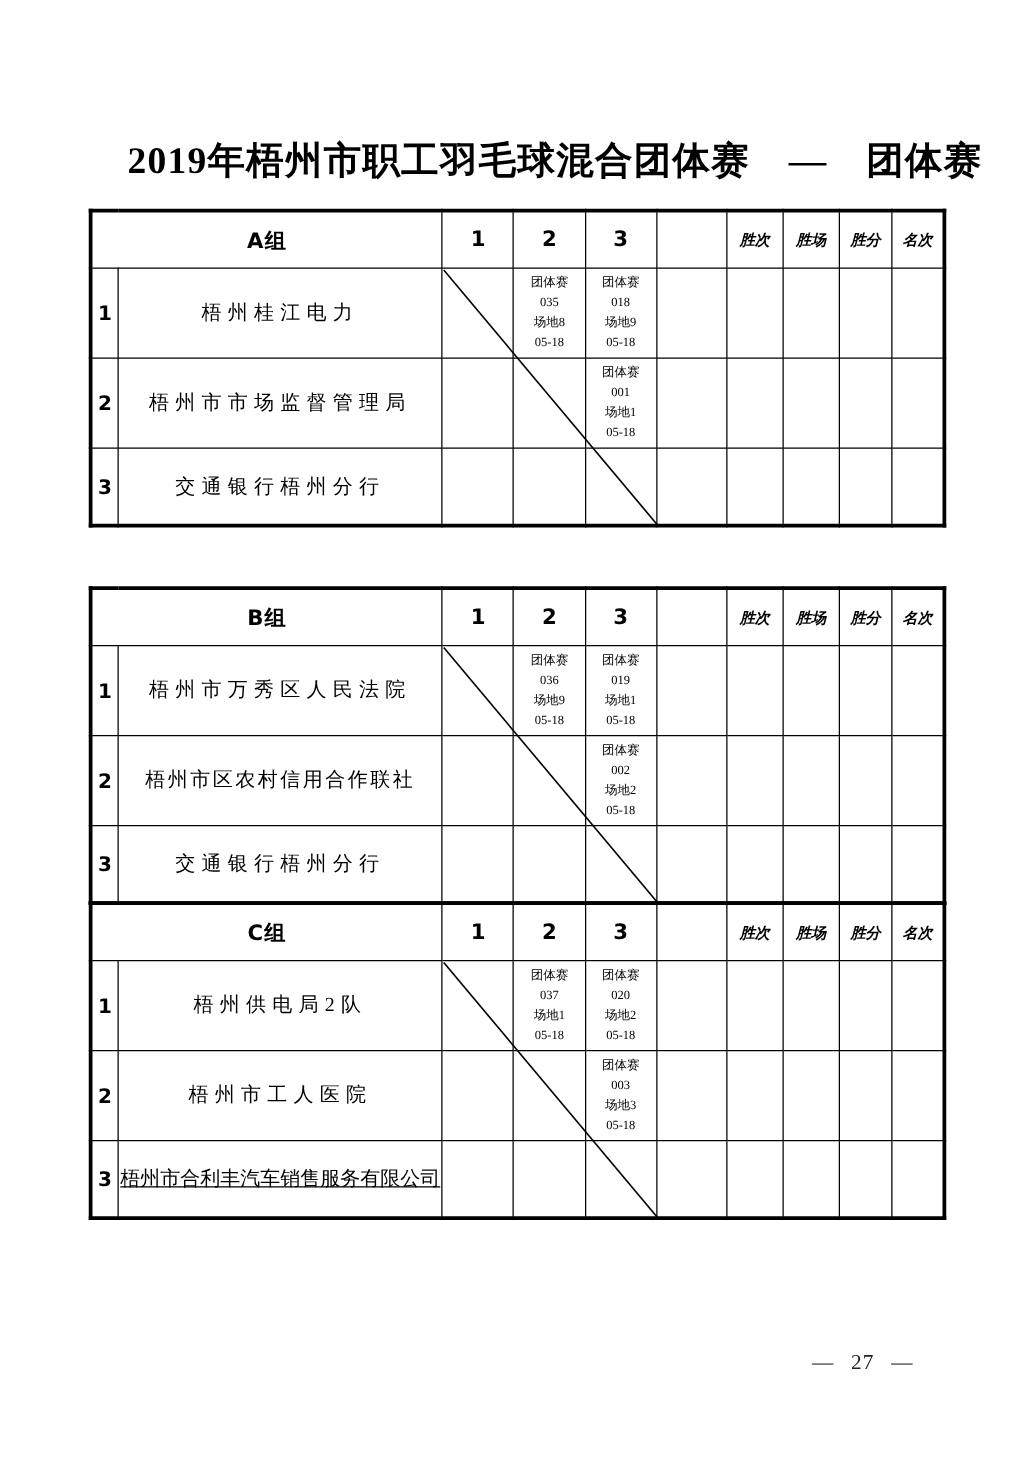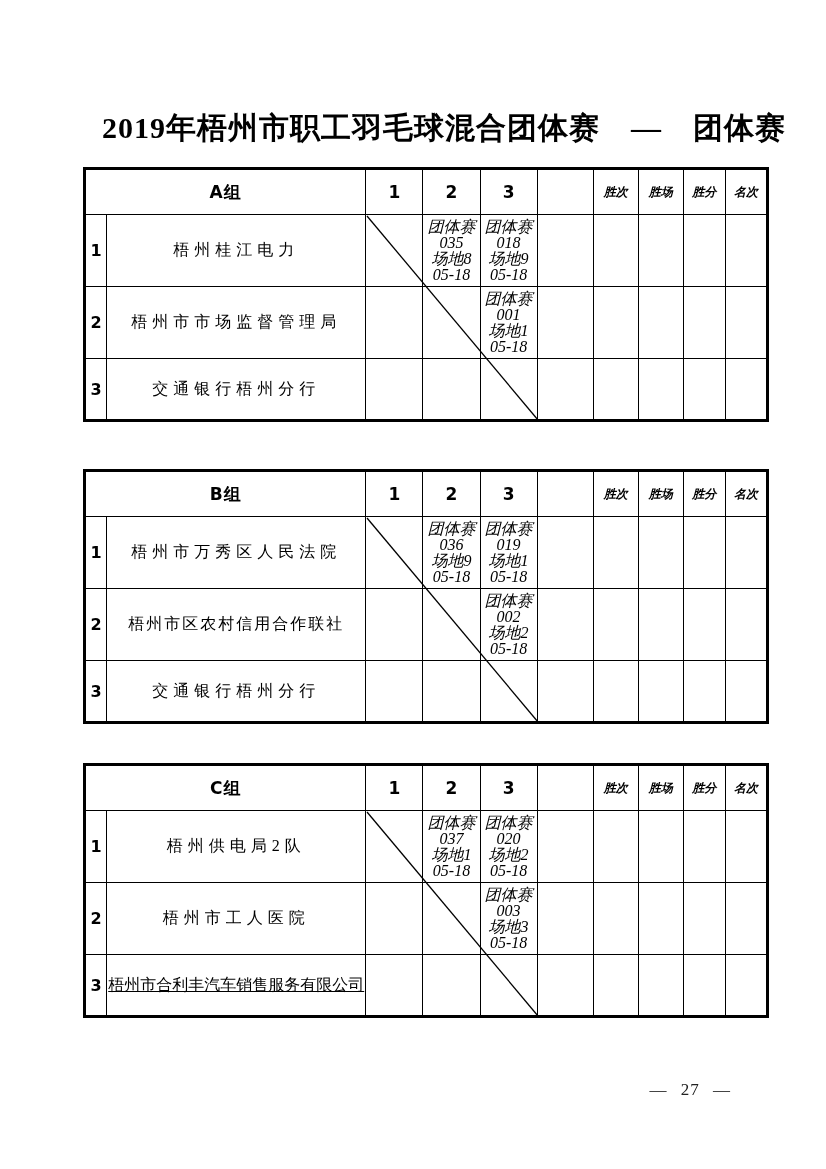--- a/index.html
+++ b/index.html
@@ -6,24 +6,24 @@
   body{
     width:826px;height:1169px;background:#ffffff;position:relative;
     font-family:"Liberation Serif","DejaVu Serif",serif;color:#000;
   }
   .page-title{
     position:absolute;top:108px;left:40px;width:746px;
     text-align:right;font-size:30px;font-weight:bold;letter-spacing:1px;
     font-family:"Liberation Serif","DejaVu Serif",serif;
     white-space:nowrap;
   }
-  .group{position:absolute;left:71px;margin-left:12px;}
+  .group{position:absolute;left:71px;}
   #group-a{top:167px}
   #group-b{top:469px}
-  #group-c{top:763px}
+  #group-c{top:721px}
 
   table.sched{
     border-collapse:collapse;table-layout:fixed;width:686px;
     border:3px solid #000;
   }
   table.sched th,table.sched td{
     border:1px solid #000;padding:0;text-align:center;vertical-align:middle;overflow:hidden;
   }
   table.sched thead tr{height:46px;}
   tr.rh-a{height:72px;}
@@ -36,23 +36,22 @@
   th.group-name{font-size:17px;letter-spacing:1px;}
   th.stat-head{font-size:12px;font-style:italic;}
   td.num{
     font-size:16px;font-weight:bold;
     font-family:"DejaVu Sans","Liberation Sans",sans-serif;
   }
   td.team{font-size:16px;letter-spacing:5px;white-space:nowrap;}
   td.team.ls-tight{letter-spacing:2px;}
   td.team.ls-none{letter-spacing:0;text-decoration:underline;}
   td.match{
-    font-size:16px;line-height:16px;white-space:pre-line;
+    font-size:10px;line-height:16px;white-space:pre-line;
     font-family:"Liberation Serif","DejaVu Serif",serif;
-    font-style:italic;
   }
   .diag{position:absolute;left:0;top:0;pointer-events:none;}
   .page-footer{
     position:absolute;top:1080px;right:95px;
     font-size:17px;letter-spacing:1px;word-spacing:8px;color:#222;
     font-family:Liberation Serif, serif;
   }
 </style>
 </head>
 <body>

